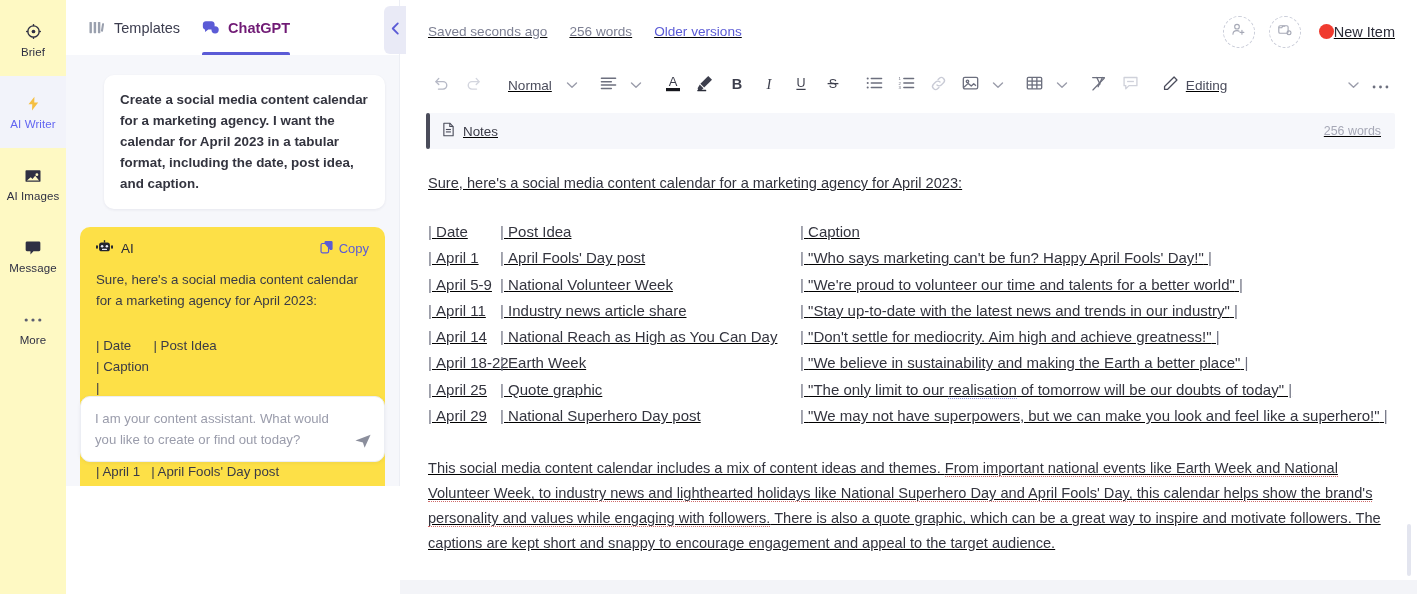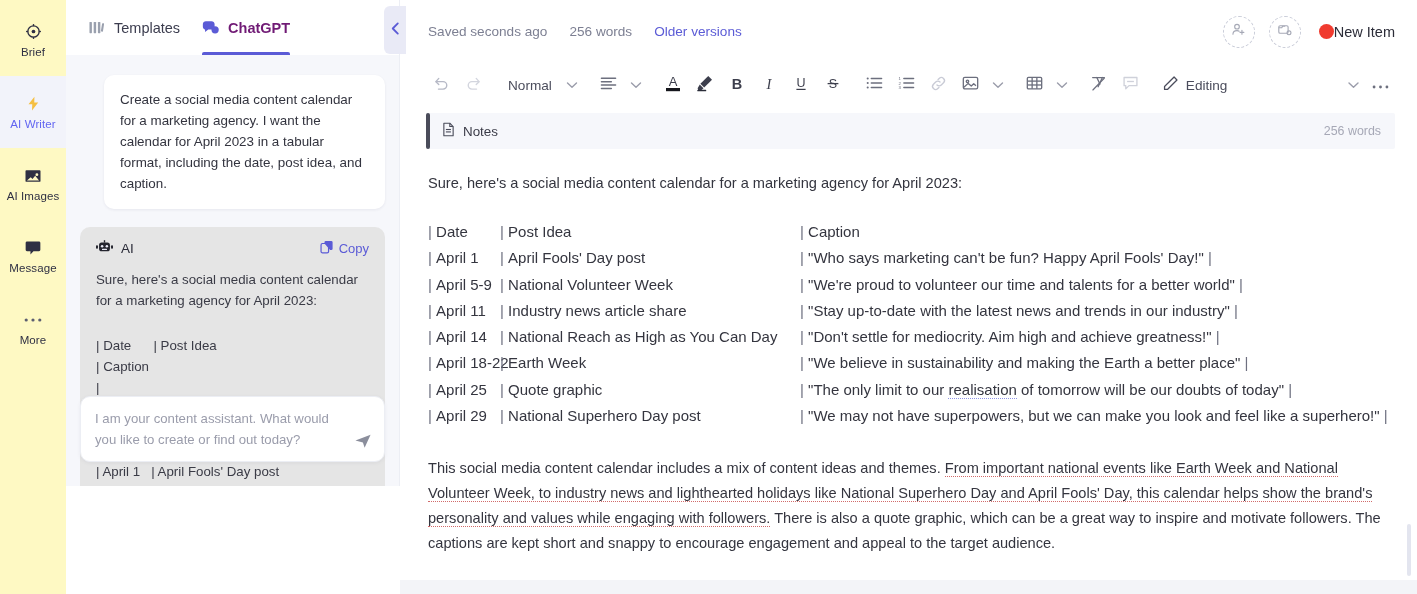--- a/index.html
+++ b/index.html
@@ -71,25 +71,25 @@
     padding: 12px 14px 0 14px;
     overflow: hidden;
     position: relative;
   }
   .msg-user {
     background: #ffffff;
     border-radius: 10px;
     padding: 14px 16px 15px 16px;
     margin: 8px 0 0 24px;
     box-shadow: 0 1px 3px rgba(30,35,70,.07);
-    font-size: 13.4px; line-height: 21px; color: #33343f;
+    font-size: 13.4px; line-height: 21px; color: #33343f; font-weight: bold;
   }
   .msg-ai {
     margin: 18px 0 0 0;
-    background: #e5e5e5;
+    background: #fde047;
     border-radius: 10px;
     padding: 13px 16px 16px 16px;
     position: relative;
     overflow: hidden;
     max-height: 330px;
   }
   .msg-ai-head {
     display: flex; align-items: center; justify-content: space-between;
     margin-bottom: 12px;
   }
@@ -134,20 +134,21 @@
     display: flex; align-items: center; justify-content: center;
     cursor: pointer; z-index: 6;
   }
 
   
   .main {
     flex: 1 1 auto; height: 594px;
     background: #ffffff;
     display: flex; flex-direction: column;
     position: relative;
+    text-decoration: underline;
   }
   .main-top {
     height: 63px;
     display: flex; align-items: center;
     padding: 0 22px 0 28px;
   }
   .meta { display: flex; align-items: center; gap: 22px; font-size: 13.6px; }
   .meta .saved { color: #7c7f92; }
   .meta .words { color: #7c7f92; }
   .meta .older { color: #5b5bd6; cursor: pointer; font-weight: 500; }

